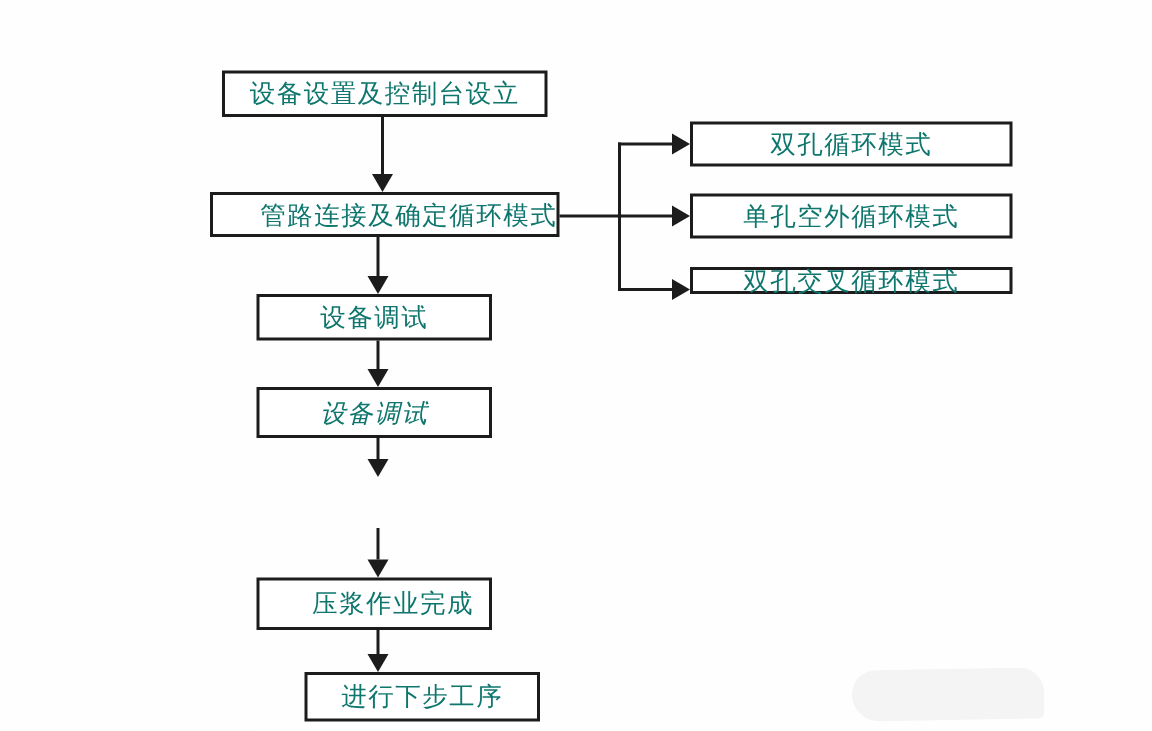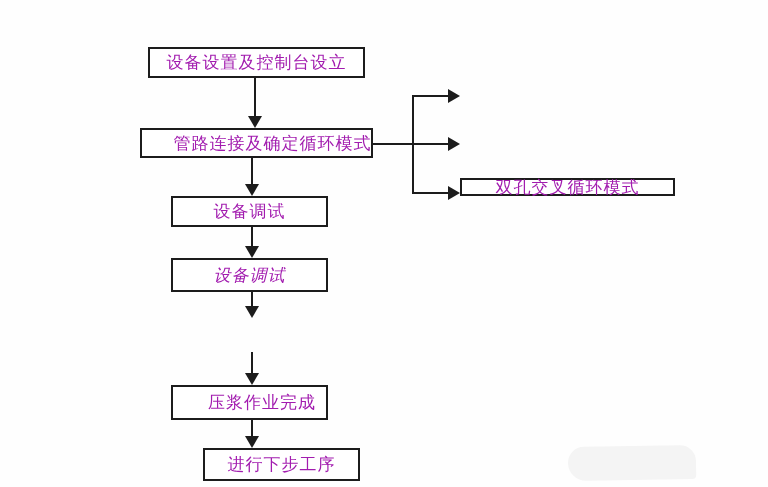--- a/index.html
+++ b/index.html
@@ -17,21 +17,21 @@
   }
   .flow-box {
     position: absolute;
     box-sizing: border-box;
     border: 2px solid #1c1c1c;
     background: #ffffff;
     display: flex;
     align-items: center;
     justify-content: center;
     font-size: 17px;
-    color: #a21caf;
+    color: #0f766e;
     letter-spacing: 1px;
     white-space: nowrap;
   }
   .vline {
     position: absolute;
     width: 2px;
     background: #1c1c1c;
   }
   .hline {
     position: absolute;
@@ -94,20 +94,26 @@
   <div class="flow-box" id="step-4">
     <span>设备调试</span>
   </div>
   <div class="flow-box" id="step-6">
     <span>压浆作业完成</span>
   </div>
   <div class="flow-box" id="step-7">
     <span>进行下步工序</span>
   </div>
 
+  <div class="flow-box" id="mode-1">
+    <span>双孔循环模式</span>
+  </div>
+  <div class="flow-box" id="mode-2">
+    <span>单孔空外循环模式</span>
+  </div>
   <div class="flow-box" id="mode-3">
     <span>双孔交叉循环模式</span>
   </div>
 
   <div class="vline" style="left:254px; top:78px;  height:38px;"></div>
   <div class="arrow-down" style="left:248px; top:116px;"></div>
 
   <div class="vline" style="left:251px; top:158px; height:26px;"></div>
   <div class="arrow-down" style="left:245px; top:184px;"></div>
 

